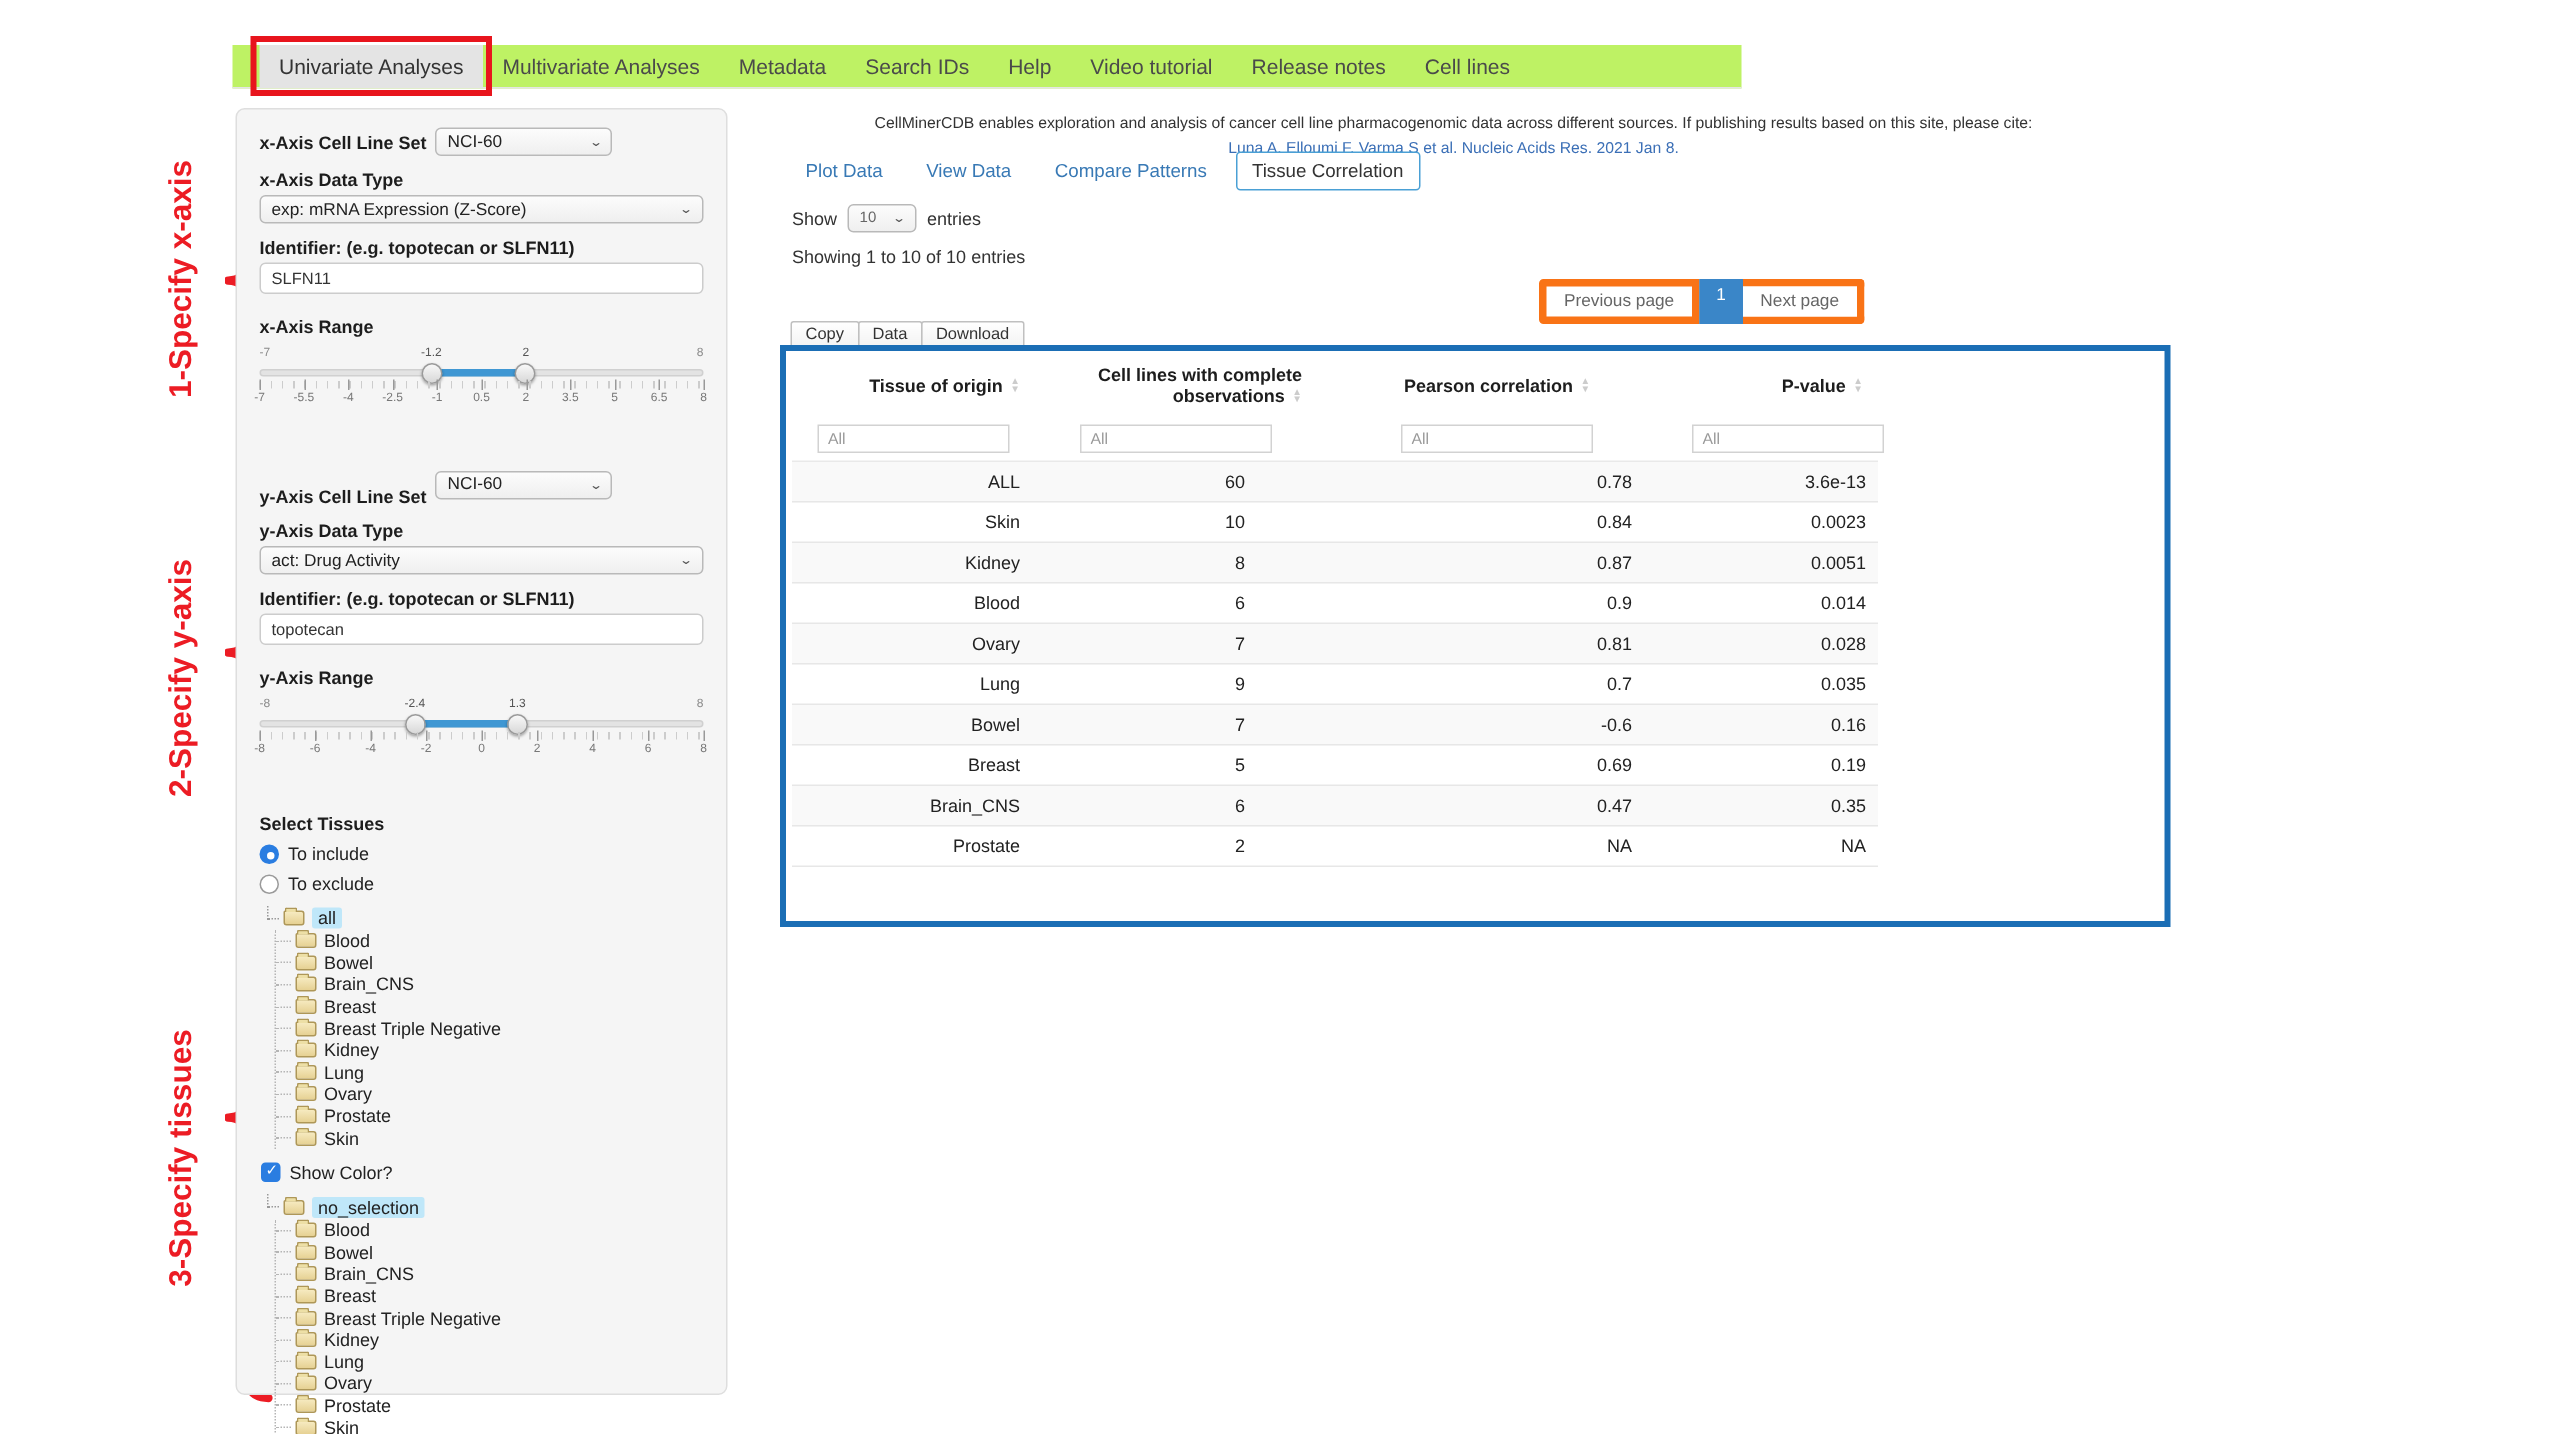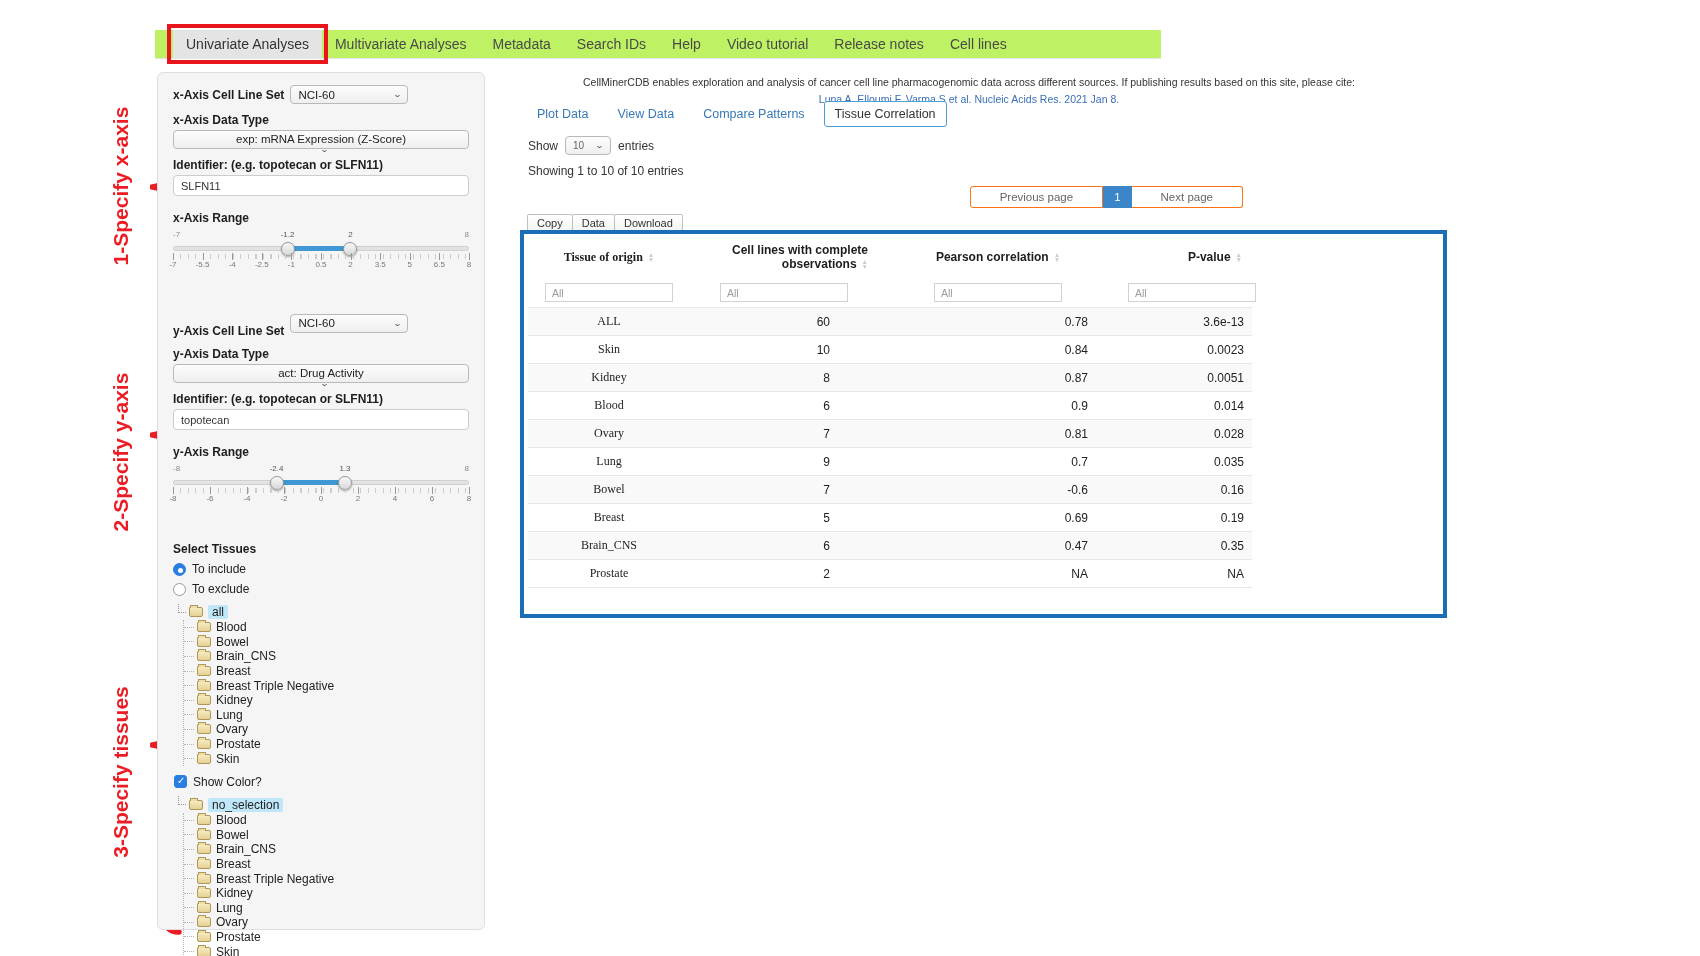--- a/index.html
+++ b/index.html
@@ -22,21 +22,21 @@
   
   #sidebar { position:absolute; left:157px; top:72px; width:328px; height:858px;
     background:#f5f5f5; border:1px solid #dedede; border-radius:6px; padding:12px 15px; }
   .fld-label { font-size:12px; font-weight:bold; color:#1d1d1d; margin-top:9px; }
   .inline-row { display:flex; align-items:center; gap:6px; }
   .sel { display:flex; justify-content:space-between; align-items:center;
     background:linear-gradient(#fcfcfc,#efefef); border:1px solid #b9b9b9; border-radius:4px;
     padding:2px 7px; font-size:11.5px; color:#222; height:19px; cursor:pointer; }
   .sel .chev { font-size:8px; color:#555; transform:scaleX(1.4); margin-left:6px; }
   .sel.small { width:118px; }
-  .sel.wide { width:100%; margin-top:3px;flex-direction:column; }
+  .sel.wide { width:100%; margin-top:3px; }
   .txt-input { width:100%; margin-top:3px; height:21px; border:1px solid #ccc; border-radius:4px;
     background:#fff; font-size:11px; color:#333; padding:0 7px; font-family:inherit; }
 
   
   .slider { position:relative; margin-top:5px; height:52px; }
   .sl-top { position:relative; height:12px; }
   .sl-minmax { position:absolute; left:0; top:0; font-size:8px; color:#8a8a8a; }
   .sl-minmax.right { left:auto; right:0; }
   .sl-val { position:absolute; top:0; transform:translateX(-50%); font-size:8px; color:#555; }
   .sl-track { position:relative; margin-top:4px; height:5px; background:#e3e3e3;
@@ -81,35 +81,35 @@
   #citation { position:absolute; left:490px; top:74px; width:958px; text-align:center;
     font-size:10.5px; color:#333; line-height:1.65; }
   #citation a { color:#3b6fb6; text-decoration:none; }
   #tabs { position:absolute; left:527px; top:101px; display:flex; align-items:center; gap:9px; }
   .tab-link { font-size:12.5px; color:#3879b5; padding:5px 10px; cursor:pointer; }
   .tab-link.active { color:#333; border:1px solid #4aa0d5; border-radius:3px; background:#fff; }
   #entries-row { position:absolute; left:528px; top:136px; display:flex; align-items:center; gap:7px;
     font-size:12px; color:#333; }
   #status-text { position:absolute; left:528px; top:164px; font-size:12px; color:#333; }
   #pagination { position:absolute; right:457px; top:186px; display:flex; }
-  .page-btn { font-size:11.5px; color:#666; background:#fff; border:1px solid #f97316; padding:4px 29px; cursor:pointer; }
+  .page-btn { font-size:11.5px; color:#666; background:#fff; border:5px solid #f97316; padding:4px 12px; cursor:pointer; }
   .page-btn.prev { border-radius:3px 0 0 3px; }
   .page-btn.next { border-radius:0 3px 3px 0; border-left:none; }
   .page-num { font-size:11.5px; color:#fff; background:#3a86c8; border:1px solid #3a86c8; padding:4px 10px; cursor:pointer; }
   #export-group { position:absolute; left:528px; top:214px; display:flex; }
   .export-btn { font-size:11px; color:#333; background:linear-gradient(#fff,#f3f3f3);
     border:1px solid #c0c0c0; padding:2px 9px; margin-left:-1px; cursor:pointer; font-family:inherit;
     border-radius:2px 2px 0 0; }
 
   
   #table-box { position:absolute; left:520px; top:230px; width:927px; height:388px;
     border:4px solid #1b6eb5; background:#fff; }
   #data-table { border-collapse:collapse; margin:2px 0 0 4px; width:724px; table-layout:fixed; }
   #data-table th { font-size:12px; font-weight:bold; color:#1d1d1d; padding:7px 10px 5px 10px; }
-  #data-table .c0 { width:162px; text-align:center;font-family:Liberation Serif, serif; }
+  #data-table .c0 { width:162px; text-align:right; }
   #data-table .c1 { width:188px;text-align:right; }
   #data-table .c2 { width:240px; }
   #data-table .c3 { width:134px; }
   th.c1,th.c2 { text-align:center; }
   th.c3 { text-align:right; }
   .sort-icon { display:inline-block; vertical-align:middle; margin-left:5px; color:#ccc; }
   .sort-icon i { display:block; font-style:normal; font-size:6.5px; line-height:4.5px; }
   .filter-row th { padding:3px 6px 8px 6px; border-bottom:1px solid #e9e9e9; }
   .filter-row th.fc2 { text-align:center; }
   .filter-input { width:128px; height:19px; border:1px solid #d2d2d2; background:#fff;

